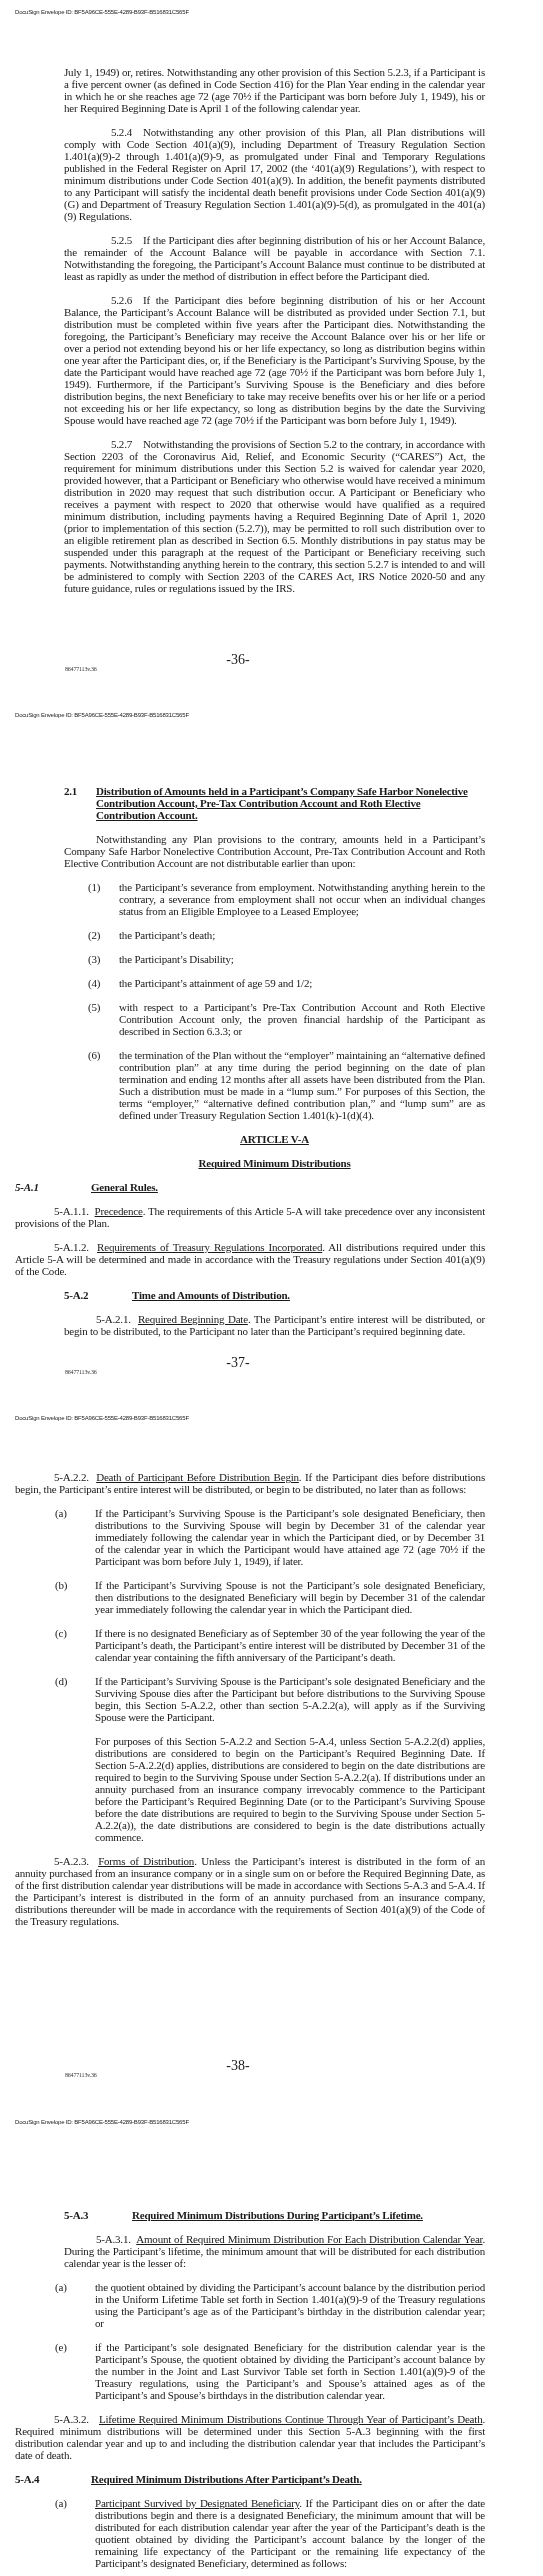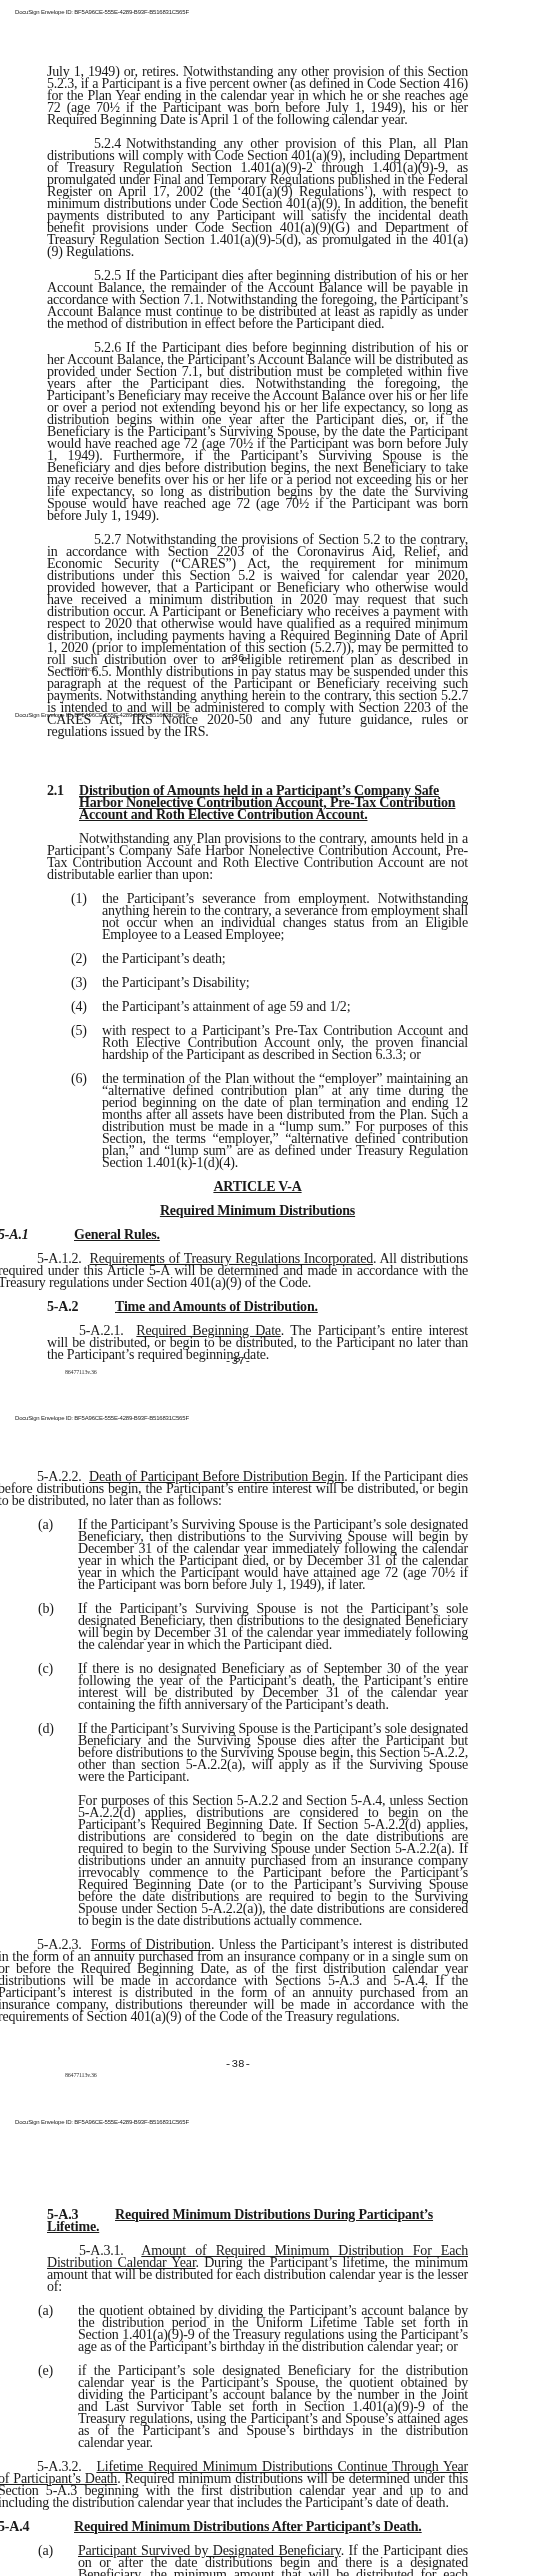--- a/index.html
+++ b/index.html
@@ -1,36 +1,36 @@
 <!DOCTYPE html>
 <html style="font-size:8.2px"><head>
 <meta charset="utf-8">
 <style>
   html, body { margin: 0; padding: 0; background: #ffffff; }
   body { width: 544px; height: 2813px; position: relative; overflow: hidden; color: #1a1a1a; }
   .page { position: absolute; left: 0; width: 544px; height: 703px; }
   .envelope { position: absolute; left: 15px; top: 9.3px; font-family: "Liberation Sans", sans-serif; font-size: 6px; color: #222; letter-spacing: -0.2px; }
-  .body { position: absolute; left: 47px; width: 421px; font-family: "Liberation Serif", serif; font-size: 14px; line-height: 12px; letter-spacing: -0.2px; }
+  .body { position: absolute; left: 64px; width: 421px; font-family: "Liberation Serif", serif; font-size: 11px; line-height: 12px; letter-spacing: -0.2px; }
   .p { margin: 0 0 12px 0; text-align: justify; }
   .ind { text-indent: 47px; }
   .ind2 { text-indent: 32px; }
   .tab { display: inline-block; width: 32px; text-indent: 0; }
   .u { text-decoration: underline; }
   .item { display: flex; margin: 0 0 12px 0; }
   .item .lbl { width: 31px; flex: none; padding-left: 24px; }
   .item .txt { flex: 1; text-align: justify; }
   .hang { padding-left: 40px; text-indent: -20.6px; text-align: justify; margin: 0 0 12px 48px; }
   .head { display: flex; margin: 0 0 12px 0; font-weight: bold; }
   .head .num { width: 32px; flex: none; }
   .head .ttl { flex: 1; text-decoration: underline; }
   .head2 { margin: 0 0 12px 0; font-weight: bold; }
   .head2 .num { display: inline-block; width: 32px; }
   .head2 .ttl { text-decoration: underline; padding-left: 36px; }
   .center { text-align: center; font-weight: bold; text-decoration: underline; margin: 0 0 12px 0; }
-  .pno { position: absolute; left: 0; width: 476px; text-align: center; font-family: Liberation Mono, monospace; font-size: 11px; }
+  .pno { position: absolute; left: 0; width: 476px; text-align: center; font-family: Liberation Serif, serif; font-size: 14px; }
   .docid { position: absolute; left: 65px; font-family: "Liberation Serif", serif; font-size: 6px; letter-spacing: -0.2px; color: #333; }
 </style>
 </head>
 <body>
 
 <div class="page" style="top:0px;">
   <div class="envelope">DocuSign Envelope ID: BF5A96CE-555E-4289-B93F-B516831C565F</div>
   <div class="body" style="top:66px;">
     <p class="p">July 1, 1949) or, retires.  Notwithstanding any other provision of this Section 5.2.3, if a Participant is a five percent owner (as defined in Code Section 416) for the Plan Year ending in the calendar year in which he or she reaches age 72 (age 70½ if the Participant was born before July 1, 1949), his or her Required Beginning Date is April 1 of the following calendar year.</p>
     <p class="p ind"><span class="tab">5.2.4</span><span>Notwithstanding any other provision of this Plan, all Plan distributions will comply with Code Section 401(a)(9), including Department of Treasury Regulation Section 1.401(a)(9)-2 through 1.401(a)(9)-9, as promulgated under Final and Temporary Regulations published in the Federal Register on April 17, 2002 (the ‘401(a)(9) Regulations’), with respect to minimum distributions under Code Section 401(a)(9).  In addition, the benefit payments distributed to any Participant will satisfy the incidental death benefit provisions under Code Section 401(a)(9)(G) and Department of Treasury Regulation Section 1.401(a)(9)-5(d), as promulgated in the 401(a)(9) Regulations.</span></p>
@@ -72,20 +72,23 @@
       </div>
     <div class="item">
         <span class="lbl">(6)</span>
         <span class="txt">the termination of the Plan without the “employer” maintaining an “alternative defined contribution plan” at any time during the period beginning on the date of plan termination and ending 12 months after all assets have been distributed from the Plan.  Such a distribution must be made in a “lump sum.”  For purposes of this Section, the terms “employer,” “alternative defined contribution plan,” and “lump sum” are as defined under Treasury Regulation Section 1.401(k)-1(d)(4).</span>
       </div>
     <div class="center">ARTICLE V-A</div>
     <div class="center">Required Minimum Distributions</div>
     <div class="head2" style="margin-left:-49px;">
       <span class="num" style="width:40px;font-style:italic;">5-A.1</span><span class="ttl">General Rules.</span>
     </div>
+    <p class="p" style="text-indent:-9.8px; margin-left:-49px; padding-left:0; text-indent:39px;">
+      <span>5-A.1.1.</span>&nbsp; <span class="u">Precedence</span><span>.  The requirements of this Article 5-A will take precedence over any inconsistent provisions of the Plan.</span>
+    </p>
     <p class="p" style="margin-left:-49px; text-indent:39px;">
       <span>5-A.1.2.</span>&nbsp; <span class="u">Requirements of Treasury Regulations Incorporated</span><span>.  All distributions required under this Article 5-A will be determined and made in accordance with the Treasury regulations under Section 401(a)(9) of the Code.</span>
     </p>
     <div class="head2">
       <span class="num">5-A.2</span><span class="ttl">Time and Amounts of Distribution.</span>
     </div>
     <p class="p ind2">
       <span>5-A.2.1.</span>&nbsp; <span class="u">Required Beginning Date</span><span>.  The Participant’s entire interest will be distributed, or begin to be distributed, to the Participant no later than the Participant’s required beginning date.</span>
     </p>
   </div>

